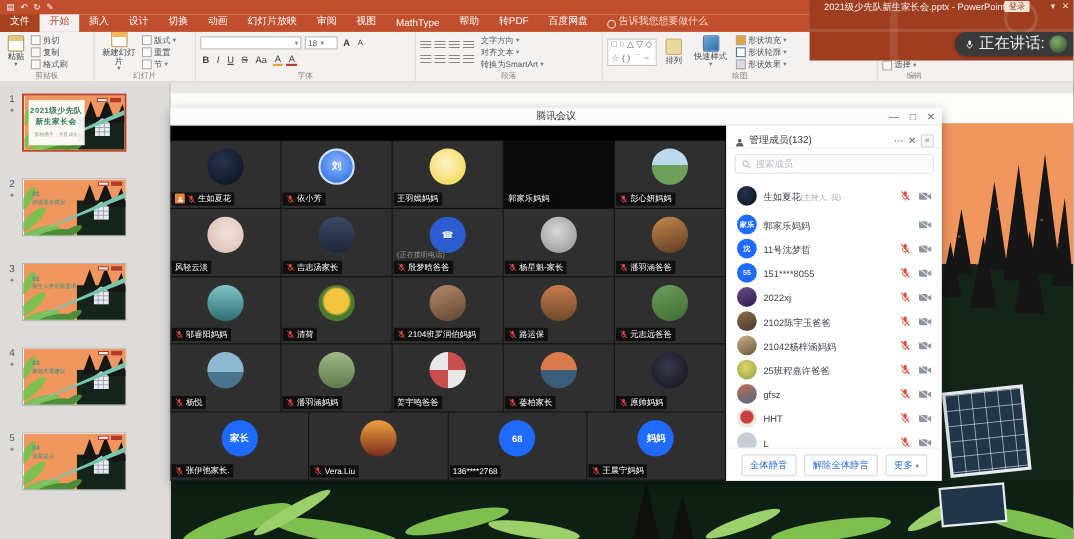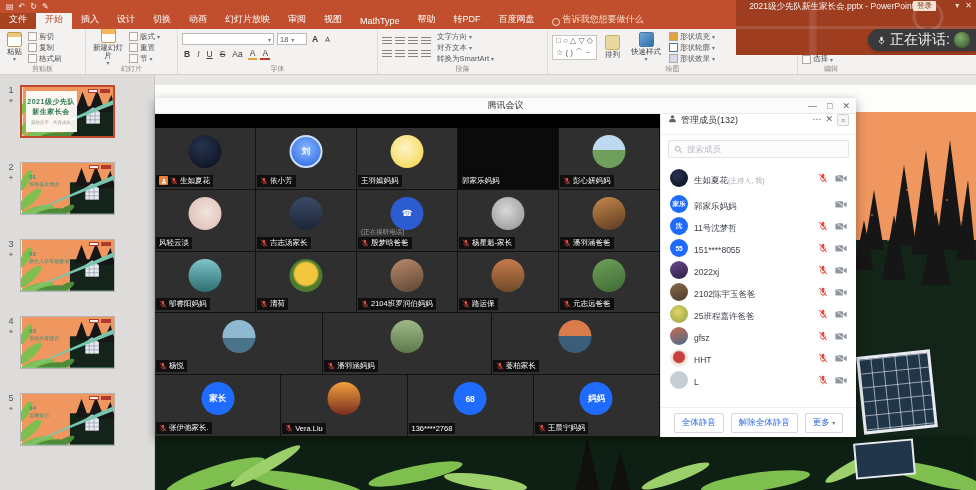--- a/index.html
+++ b/index.html
@@ -93,21 +93,21 @@
   .tav i{font-style:normal;color:#fff;font-size:8.5px;font-weight:bold;}
   .nchip{position:absolute;left:1px;bottom:2px;max-width:98%;background:rgba(8,8,8,.82);color:#fff;font-size:7.5px;padding:1px 3px;display:flex;align-items:center;gap:2px;white-space:nowrap;overflow:hidden;}
   .nchip b{font-weight:normal;}
   .hostbadge{width:9px;height:9px;background:#E8833A;border-radius:1px;display:inline-flex;align-items:center;justify-content:center;color:#fff;flex:none;}
   .tnote{position:absolute;left:4px;bottom:14px;font-size:6.5px;color:#9B9B9B;white-space:nowrap;}
   .ic{display:inline-block;flex:none;}
   .tmic{width:8px;height:8px;color:#E24C42;}
 
   
   .panel{width:196px;background:#fff;border-left:1px solid #E4E4E4;display:flex;flex-direction:column;}
-  .phead{height:21px;display:flex;align-items:flex-start;padding:0 7px;border-bottom:1px solid #F0F0F0;gap:4px;}
+  .phead{height:21px;display:flex;align-items:flex-end;padding:0 7px;border-bottom:1px solid #F0F0F0;gap:4px;}
   .phead .ptitle{font-size:9px;color:#333;flex:1;}
   .phead .hic{color:#5F6368;font-size:9px;}
   .pbox{width:12px;height:12px;border:1px solid #D5D5D5;border-radius:2px;font-size:7px;color:#888;display:flex;align-items:center;justify-content:center;background:#F6F6F6;}
   .searchwrap{margin:5px 7px;height:18px;border:1px solid #E3E3E3;border-radius:2px;display:flex;align-items:center;padding:0 5px;gap:4px;background:#FCFCFC;}
   .searchwrap input{border:none;outline:none;background:transparent;font-size:8.5px;color:#555;width:100%;}
   .searchwrap input::placeholder{color:#B9BEC6;}
   .mlist{flex:1;overflow:hidden;}
   .mrow{height:22px;display:flex;align-items:center;padding:0 9px;gap:6px;}
   .mrow.tall{height:30px;}
   .pav{width:18px;height:18px;border-radius:50%;flex:none;display:flex;align-items:center;justify-content:center;}
@@ -755,28 +755,47 @@
                 <i></i>
               </span>
             <span class="nchip">
                 <svg class="ic tmic">
                   <use href="#micoff"></use>
                 </svg>
                 <b>潘羽涵妈妈</b>
               </span>
           </div>
           <div class="tile">
+            <span class="tav" style="background:conic-gradient(#c94f4f 0 25%,#e8e8e8 0 50%,#c94f4f 0 75%,#e8e8e8 0)">
+                <i></i>
+              </span>
+            <span class="nchip">
+                <b>姜宇鸣爸爸</b>
+              </span>
+          </div>
+          <div class="tile">
             <span class="tav" style="background:linear-gradient(180deg,#d97b4b 0 50%,#3a5e7a 50%)">
                 <i></i>
               </span>
             <span class="nchip">
                 <svg class="ic tmic">
                   <use href="#micoff"></use>
                 </svg>
                 <b>蒌柏家长</b>
+              </span>
+          </div>
+          <div class="tile">
+            <span class="tav" style="background:radial-gradient(circle at 45% 40%,#3a3a4e,#0f0f1a)">
+                <i></i>
+              </span>
+            <span class="nchip">
+                <svg class="ic tmic">
+                  <use href="#micoff"></use>
+                </svg>
+                <b>原帅妈妈</b>
               </span>
           </div>
         </div>
 
         <div class="grow">
           <div class="tile">
             <span class="tav" style="background:#1f6bff">
                 <i>家长</i>
               </span>
             <span class="nchip">
@@ -911,20 +930,34 @@
             <span class="micons">
                 <svg class="ic pmic">
                   <use href="#micoff"></use>
                 </svg>
                 <svg class="ic pcam">
                   <use href="#camoff"></use>
                 </svg>
               </span>
           </div>
           <div class="mrow">
+            <span class="pav" style="background:linear-gradient(160deg,#c9b089,#6b5a3a)">
+                <i></i>
+              </span>
+            <span class="mtext"><span class="mname">21042杨梓涵妈妈</span></span>
+            <span class="micons">
+                <svg class="ic pmic">
+                  <use href="#micoff"></use>
+                </svg>
+                <svg class="ic pcam">
+                  <use href="#camoff"></use>
+                </svg>
+              </span>
+          </div>
+          <div class="mrow">
             <span class="pav" style="background:radial-gradient(circle at 45% 40%,#e3d66a,#8aa03e)">
                 <i></i>
               </span>
             <span class="mtext"><span class="mname">25班程嘉许爸爸</span></span>
             <span class="micons">
                 <svg class="ic pmic">
                   <use href="#micoff"></use>
                 </svg>
                 <svg class="ic pcam">
                   <use href="#camoff"></use>

